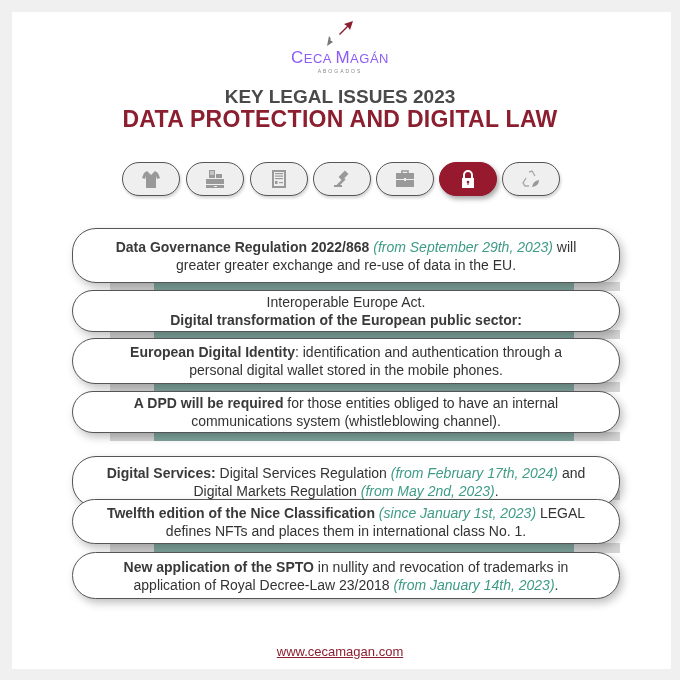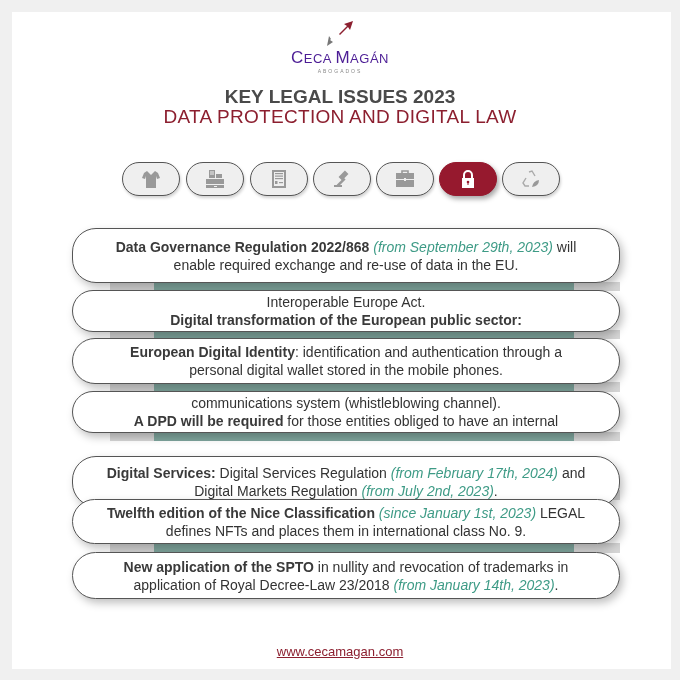--- a/index.html
+++ b/index.html
@@ -1,28 +1,28 @@
 <!DOCTYPE html>
 <html><head>
 <meta charset="utf-8">
 <style>
   html, body { margin:0; padding:0; }
   body { width:680px; height:680px; background:#f0f0f0; position:relative; overflow:hidden;
          font-family:"Liberation Sans", "DejaVu Sans", sans-serif; }
   .panel { position:absolute; left:12px; top:12px; width:659px; height:657px; background:#ffffff; }
   .logo-mark { position:absolute; left:325px; top:18px; width:30px; height:30px; }
   .brand { position:absolute; left:0; width:680px; top:48px; text-align:center;
-           color:#4c1d95; font-size:17px; letter-spacing:0.5px; font-family:"Liberation Sans", sans-serif; }
+           color:#8b5cf6; font-size:17px; letter-spacing:0.5px; font-family:"Liberation Sans", sans-serif; }
   .brand .sc { font-size:13px; }
   .brand-sub { position:absolute; left:0; width:680px; top:68px; text-align:center;
                color:#888; font-size:5px; letter-spacing:2px; }
   .kicker { position:absolute; left:0; width:680px; top:86px; text-align:center;
             color:#4a4a4a; font-weight:bold; font-size:19px; }
   .title { position:absolute; left:0; width:680px; top:106px; text-align:center;
-           color:#8c1f2f; font-weight:normal; font-size:19px; letter-spacing:0.3px; }
+           color:#8c1f2f; font-weight:bold; font-size:23px; letter-spacing:0.3px; }
   .pill { position:absolute; top:162px; width:56px; height:32px; border:1.3px solid #555;
           border-radius:17px; background:#efefef; box-shadow:1px 2px 3px rgba(0,0,0,0.18);
           display:flex; align-items:center; justify-content:center; cursor:pointer; }
   .pill.active { background:#96192e; border-color:#96192e; box-shadow:2px 3px 5px rgba(0,0,0,0.35); }
   .pill svg { width:22px; height:22px; }
   .bar { position:absolute; left:154px; width:420px; background:#7fa59d; }
   .bar-gray { position:absolute; left:110px; width:510px; background:#d5d5d5; }
   .card { position:absolute; left:72px; width:546px; background:#fff; border:1.3px solid #555;
           border-radius:24px; box-shadow:3px 4px 8px rgba(0,0,0,0.25);
           display:flex; flex-direction:column; align-items:center; justify-content:center;
@@ -116,41 +116,41 @@
 <div class="bar" style="top:382px;height:10px"></div>
 <div class="bar-gray" style="top:432px;height:9px"></div>
 <div class="bar" style="top:432px;height:9px"></div>
 <div class="bar-gray" style="top:490px;height:10px"></div>
 <div class="bar" style="top:490px;height:10px"></div>
 <div class="bar-gray" style="top:543px;height:10px"></div>
 <div class="bar" style="top:543px;height:10px"></div>
 
 <div class="card" style="top:228px;height:53px">
   <span class="line"><b>Data Governance  Regulation 2022/868</b><i> (from September 29th, 2023)</i><span> will</span></span>
-  <span class="line">enable required exchange and re-use of data in the EU.</span>
+  <span class="line">greater greater exchange and re-use of data in the EU.</span>
 </div>
 <div class="card" style="top:290px;height:40px">
   <span class="line">Interoperable Europe Act.</span>
   <span class="line"><b>Digital transformation of the European  public sector:</b></span>
 </div>
 <div class="card" style="top:338px;height:44px">
   <span class="line"><b>European  Digital Identity</b><span>: identification and authentication through a</span></span>
   <span class="line">personal digital wallet stored in the mobile phones.</span>
 </div>
 <div class="card" style="top:391px;height:40px">
+  <span class="line"><b>A DPD will be required</b><span>  for those entities obliged to have an internal</span></span>
   <span class="line">communications system (whistleblowing channel).</span>
-  <span class="line"><b>A DPD will be required</b><span>  for those entities obliged to have an internal</span></span>
 </div>
 <div class="card" style="top:456px;height:49px">
   <span class="line"><b>Digital Services:</b><span> Digital Services Regulation </span><i>(from February 17th, 2024)</i><span> and</span></span>
-  <span class="line"><span>Digital Markets Regulation </span><i>(from July 2nd, 2023)</i><span>.</span></span>
+  <span class="line"><span>Digital Markets Regulation </span><i>(from May 2nd, 2023)</i><span>.</span></span>
 </div>
 <div class="card" style="top:499px;height:43px">
   <span class="line"><b>Twelfth edition of the Nice Classification</b><i> (since January 1st, 2023)</i><span> LEGAL</span></span>
-  <span class="line">defines NFTs and places them in international class No. 9.</span>
+  <span class="line">defines NFTs and places them in international class No. 1.</span>
 </div>
 <div class="card" style="top:552px;height:45px">
   <span class="line"><b>New application of the SPTO</b><span> in nullity and revocation of trademarks in</span></span>
   <span class="line"><span>application of Royal Decree-Law 23/2018 </span><i>(from January 14th, 2023)</i><span>.</span></span>
 </div>
 
 <div class="footer">
   <a>www.cecamagan.com</a>
 </div>
 

